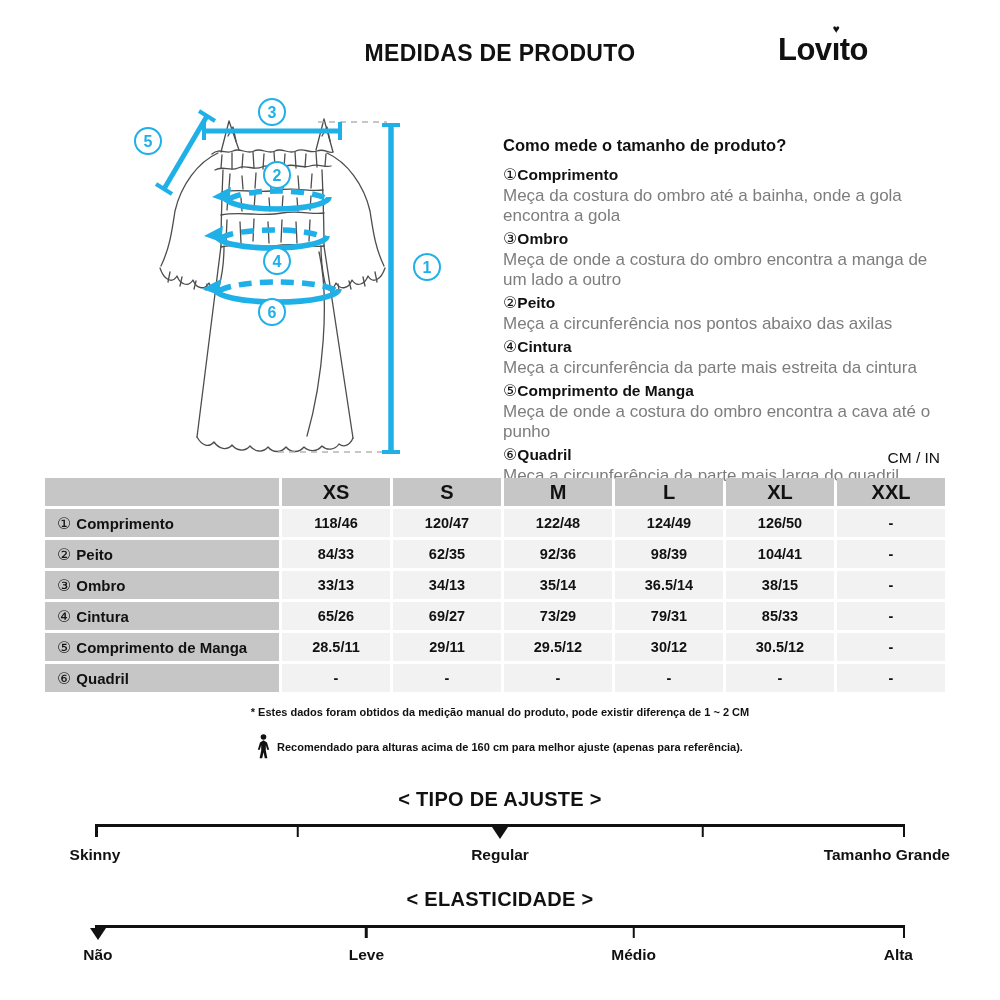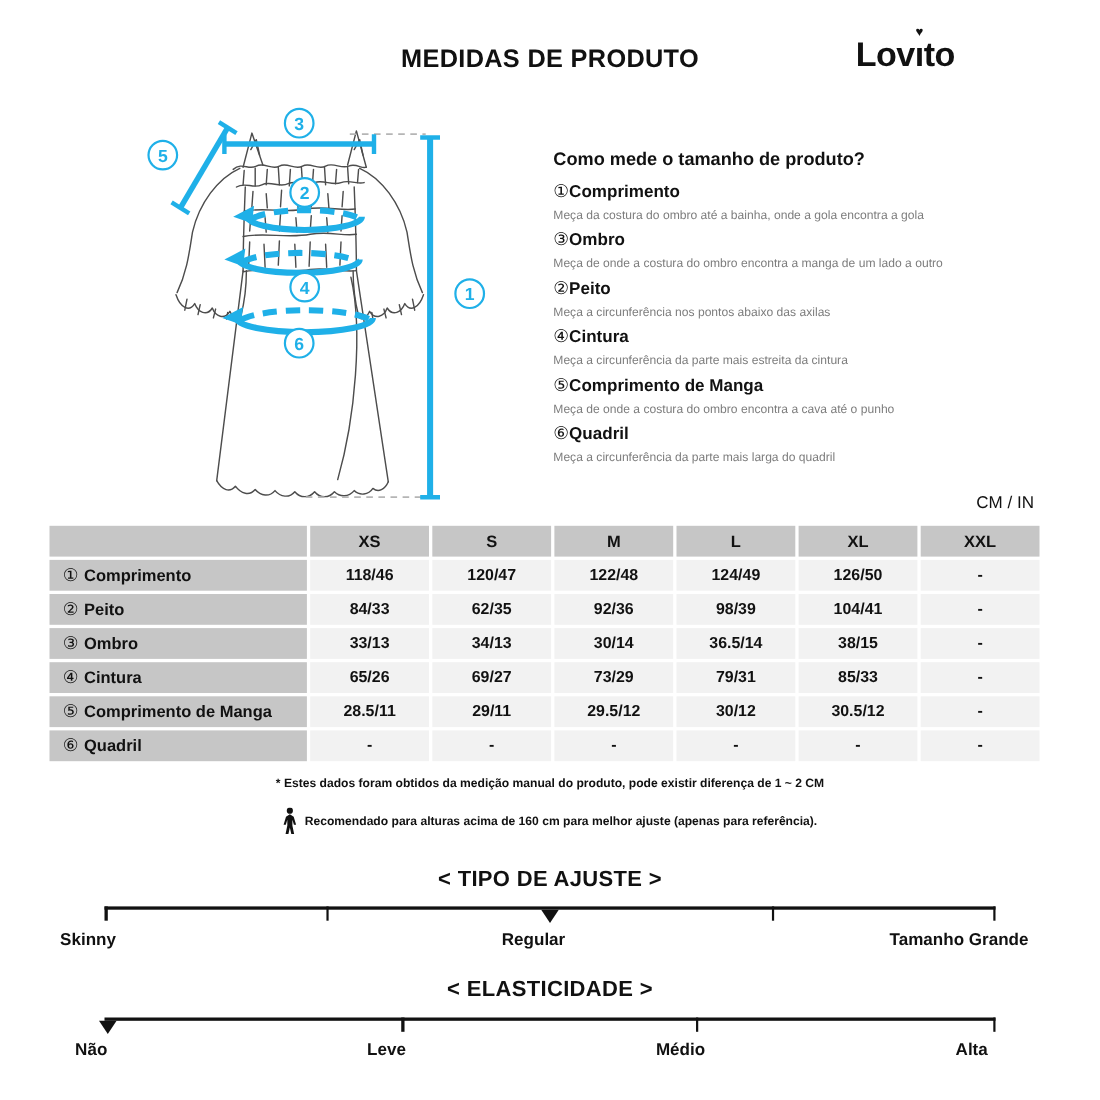--- a/index.html
+++ b/index.html
@@ -23,44 +23,44 @@
   .cyf{fill:var(--accent,#1FB0E8);stroke:none;}
   .gdash{stroke:var(--dash_gray,#b5b5b5);stroke-width:1.6;stroke-dasharray:6 5;fill:none;}
   .callout-circle{fill:#fff;stroke:var(--accent,#1FB0E8);stroke-width:2;}
   .callout-text{fill:var(--accent,#1FB0E8);font-size:16px;font-weight:bold;text-anchor:middle;font-family:"Liberation Sans","DejaVu Sans",sans-serif;}
 
   
   .howto{left:503px;top:100px;width:445px;margin-top:36px;}
   .howto-heading{font-size:16.5px;font-weight:bold;margin-bottom:9px;}
   .hw-name{font-size:15.5px;font-weight:bold;line-height:22px;}
   .hw-num{font-weight:400;font-size:16px;}
-  .hw-desc{font-size:11px;color:var(--desc_gray,#7d7d7d);line-height:20px;margin-bottom:2px;}
+  .hw-desc{font-size:17px;color:var(--desc_gray,#7d7d7d);line-height:20px;margin-bottom:2px;}
 
   .unit-label{right:60px;top:449px;font-size:15.5px;font-weight:normal;}
 
   
   .size-table{left:45px;top:478px;width:900px;display:grid;grid-template-columns:234px repeat(6,1fr);grid-auto-rows:28px;gap:3px;}
   .st-cell{display:flex;align-items:center;justify-content:center;font-size:14.5px;font-weight:bold;}
-  .st-head{background:var(--table_header_bg,#c6c6c6);font-size:15px;}
+  .st-head{background:var(--table_header_bg,#c6c6c6);font-size:20px;}
   .st-label{background:var(--table_header_bg,#c6c6c6);justify-content:flex-start;padding-left:12px;font-size:15px;}
   .st-val{background:var(--table_cell_bg,#f2f2f2);}
   .row-num{font-weight:400;font-size:16px;margin-right:5px;}
 
   
   .note{left:0;width:100%;text-align:center;font-size:11px;font-weight:bold;}
   .note-1{top:706px;}
   .note-2{top:734px;display:flex;align-items:center;justify-content:center;gap:7px;}
   .person-svg{display:block;}
 
   
   .scale-title{left:0;width:100%;text-align:center;font-size:20px;font-weight:bold;letter-spacing:.3px;}
   .scale-line{left:95px;width:810px;height:3px;background:#111;}
   .tick{position:absolute;top:0;width:2.5px;height:13px;background:#111;}
   .pointer{position:absolute;top:3px;width:0;height:0;border-left:8px solid transparent;border-right:8px solid transparent;border-top:12px solid #111;transform:translateX(-50%);}
-  .scale-labels{left:80px;width:810px;height:22px;}
+  .scale-labels{left:95px;width:810px;height:22px;}
   .scale-labels span{position:absolute;font-size:15.5px;font-weight:bold;white-space:nowrap;}
 </style>
 </head>
 <body>
 
 <div class="abs page-title">MEDIDAS DE PRODUTO</div>
 <div class="abs brand"><span>Lov</span><span class="logo-i"><span>ı</span><span class="logo-heart">♥</span></span><span>to</span></div>
 
 <svg class="abs diagram" width="350" height="375" viewBox="95 95 350 375">
 
@@ -226,21 +226,21 @@
   <div class="st-cell st-val">98/39</div>
   <div class="st-cell st-val">104/41</div>
   <div class="st-cell st-val">-</div>
 
   <div class="st-cell st-label">
       <span class="row-num">③</span>
       <span>Ombro</span>
     </div>
   <div class="st-cell st-val">33/13</div>
   <div class="st-cell st-val">34/13</div>
-  <div class="st-cell st-val">30/14</div>
+  <div class="st-cell st-val">35/14</div>
   <div class="st-cell st-val">36.5/14</div>
   <div class="st-cell st-val">38/15</div>
   <div class="st-cell st-val">-</div>
 
   <div class="st-cell st-label">
       <span class="row-num">④</span>
       <span>Cintura</span>
     </div>
   <div class="st-cell st-val">65/26</div>
   <div class="st-cell st-val">69/27</div>

